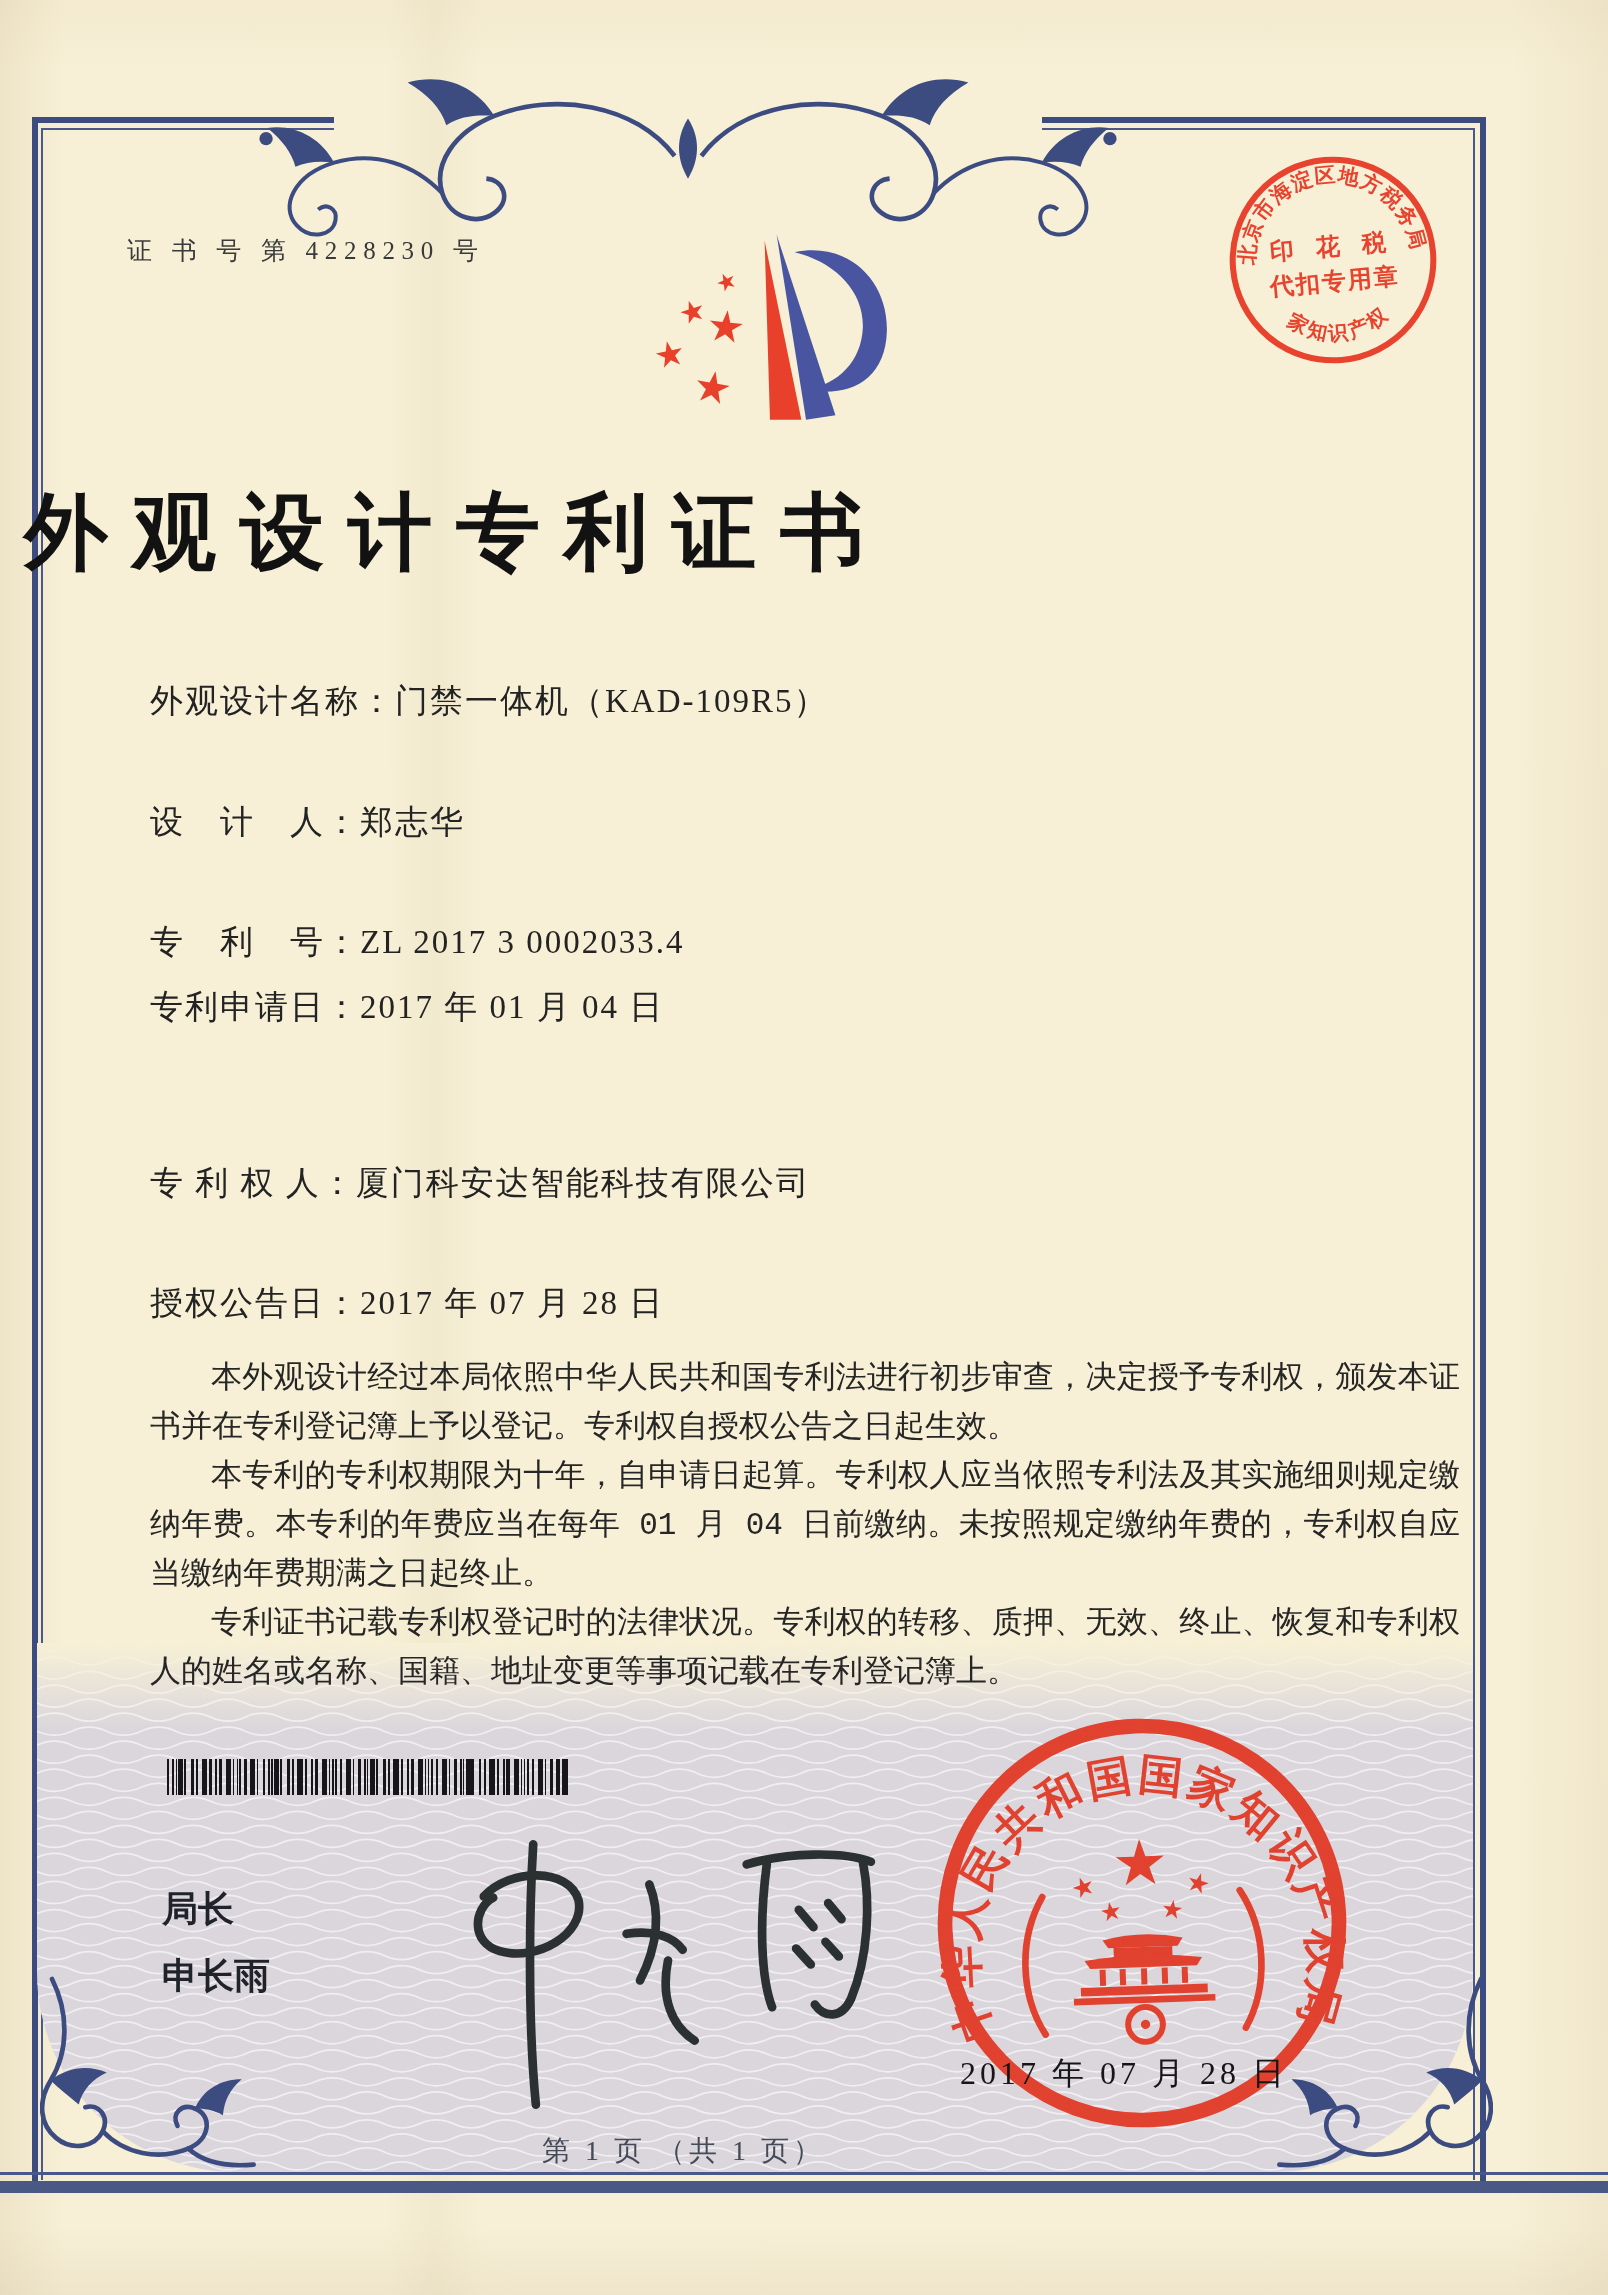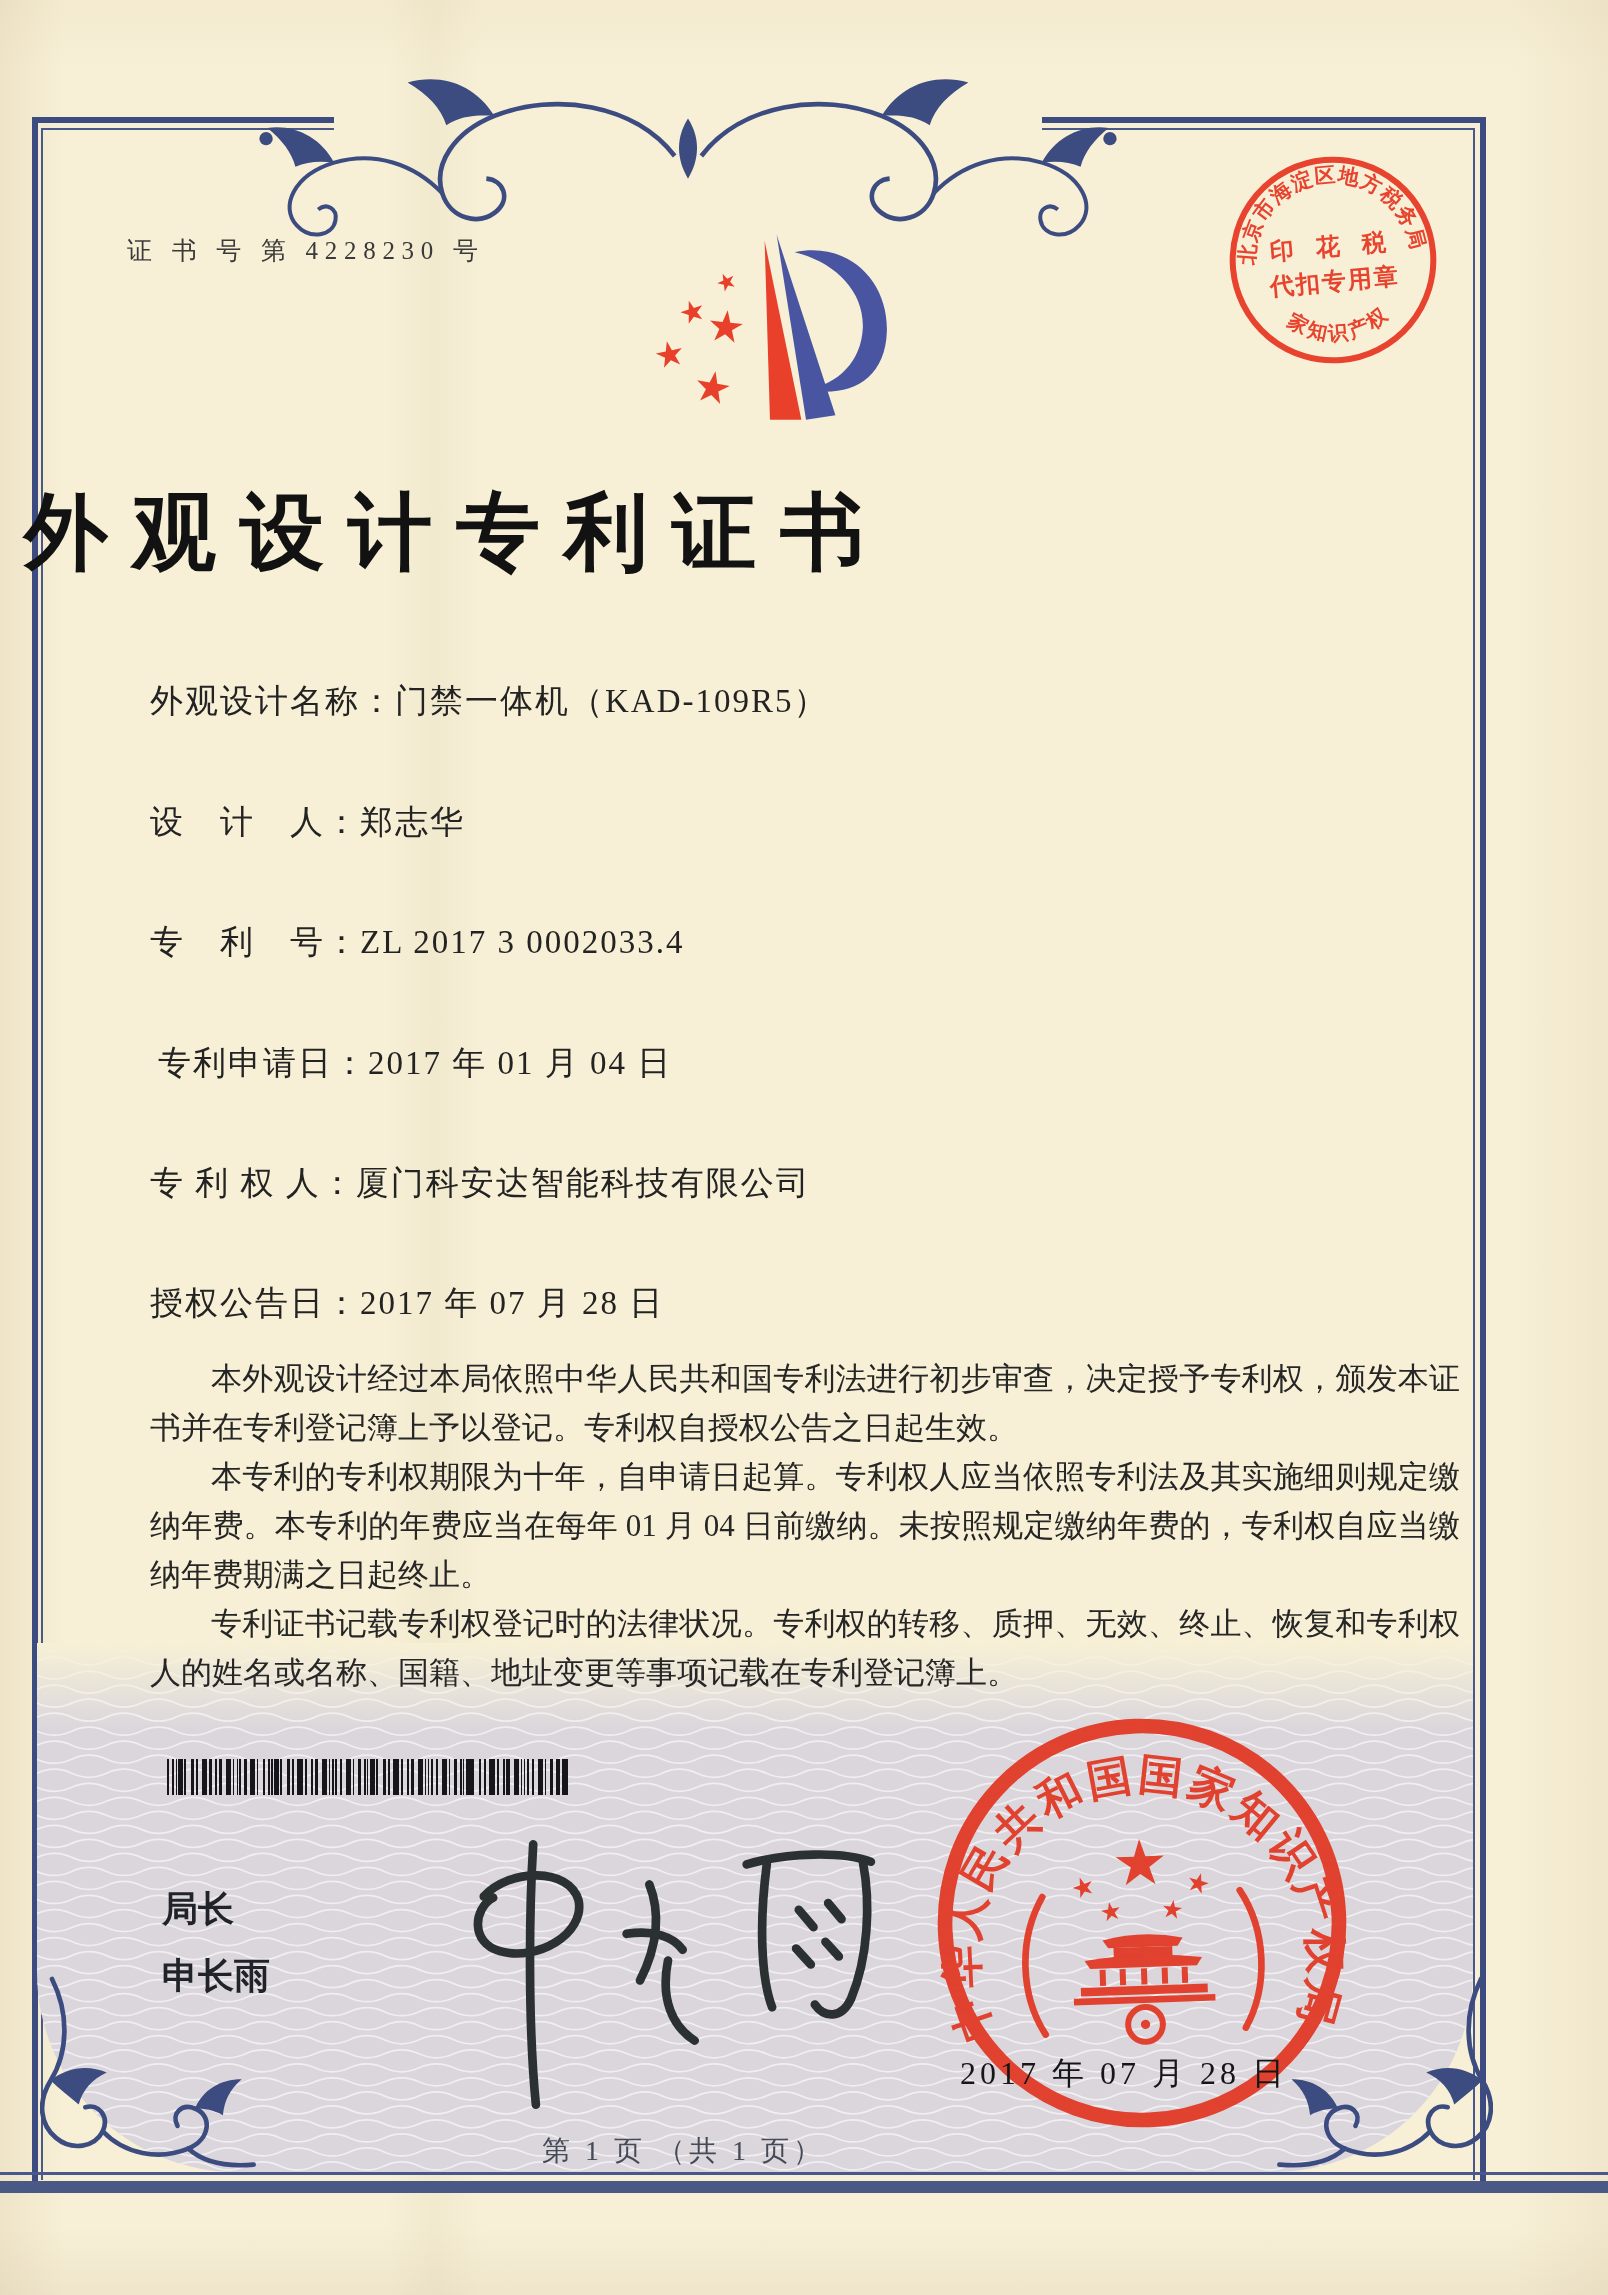--- a/index.html
+++ b/index.html
@@ -19,21 +19,21 @@
   .wave-band{position:absolute;left:37px;top:1643px;width:1436px;height:529px;
     background:#dad6dc;border-radius:0 0 200px 200px;overflow:hidden;z-index:1;}
   .wave-fade{position:absolute;left:0;top:0;width:100%;height:87px;
     background:linear-gradient(180deg,#f7f0d6 0%,rgba(247,240,214,0) 100%);}
   
   .cert-no{position:absolute;left:127px;top:234px;font-size:25px;letter-spacing:6.7px;color:#3a3a3a;z-index:3;}
   .title{position:absolute;left:0;right:0;top:476px;text-align:left;font-size:84px;font-weight:700;
     letter-spacing:24px;text-indent:24px;color:#121212;z-index:3;}
   .field{position:absolute;left:150px;font-size:33px;letter-spacing:2px;color:#232323;z-index:3;white-space:nowrap;}
   .paras{position:absolute;left:150px;top:1354px;width:1310px;font-size:31px;line-height:49px;
-    text-align:justify;color:#262626;z-index:3;}
+    text-align:justify;color:#262626;z-index:3;font-family:Liberation Mono, monospace;}
   .paras p{margin:0;text-indent:61px;}
   .barcode{position:absolute;left:167px;top:1759px;width:401px;height:36px;z-index:3;
     background-image:
       repeating-linear-gradient(90deg,#15151a 0 2px,rgba(0,0,0,0) 2px 5.3px,#15151a 5.3px 6.7px,rgba(0,0,0,0) 6.7px 11.4px,#15151a 11.4px 16px,rgba(0,0,0,0) 16px 18px,#15151a 18px 19.4px,rgba(0,0,0,0) 19.4px 24px),
       repeating-linear-gradient(90deg,#15151a 0 1.3px,rgba(0,0,0,0) 1.3px 8.7px);}
   .director-label{position:absolute;left:162px;top:1885px;font-size:36px;font-weight:600;color:#20242a;z-index:3;}
   .director-name{position:absolute;left:162px;top:1952px;font-size:36px;font-weight:600;color:#20242a;z-index:3;}
   .seal-date{position:absolute;left:960px;top:2052px;font-size:32px;letter-spacing:4px;color:#161616;z-index:6;white-space:nowrap;}
   .footer{position:absolute;left:542px;top:2132px;font-size:28px;letter-spacing:4px;color:#454a57;z-index:3;}
   svg text{font-family:"Liberation Serif","DejaVu Serif",serif;}
@@ -192,21 +192,21 @@
 
   <div class="field" style="top:679px;">
     <span>外观设计名称：</span><span>门禁一体机（KAD-109R5）</span>
   </div>
   <div class="field" style="top:800px;">
     <span>设　计　人：</span><span>郑志华</span>
   </div>
   <div class="field" style="top:920px;">
     <span>专　利　号：</span><span>ZL 2017 3 0002033.4</span>
   </div>
-  <div class="field" style="top:1041px;margin-left:8px;">
+  <div class="field" style="top:985px;">
     <span>专利申请日：</span><span>2017 年 01 月 04 日</span>
   </div>
   <div class="field" style="top:1161px;">
     <span>专 利 权 人：</span><span>厦门科安达智能科技有限公司</span>
   </div>
   <div class="field" style="top:1281px;">
     <span>授权公告日：</span><span>2017 年 07 月 28 日</span>
   </div>
 
   <div class="paras">

